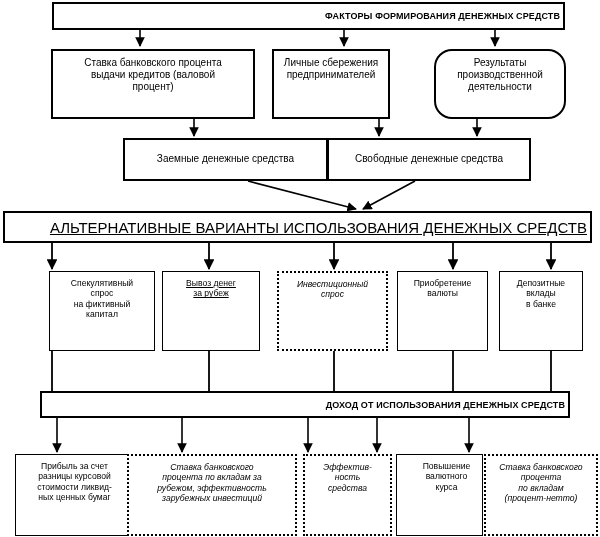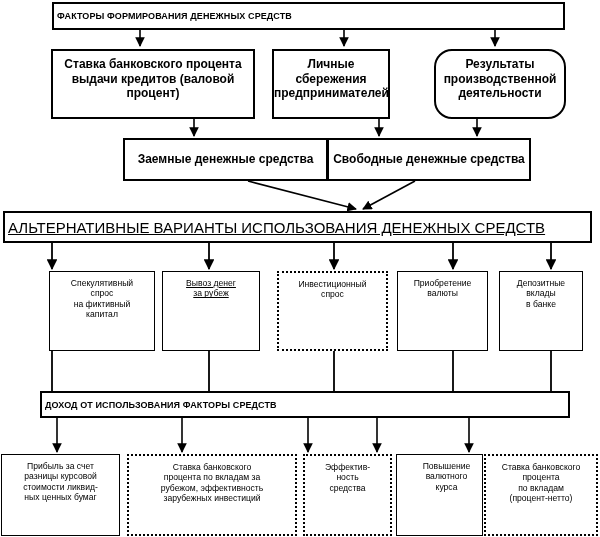--- a/index.html
+++ b/index.html
@@ -23,45 +23,45 @@
     display: flex;
     align-items: flex-start;
     justify-content: center;
     text-align: center;
     color: #000000;
     line-height: 1.22;
     white-space: pre-line;
     z-index: 3;
   }
   .box.thin { border-width: 1px; }
-  .box.dotted { border: 2px dotted #000000; }
+  .box.dotted { border: 2px dotted #000000; font-style: italic; }
   .box.center-v { align-items: center; }
   .bar {
     position: absolute;
     box-sizing: border-box;
     border: 2px solid #000000;
     background: #ffffff;
     display: flex;
     align-items: center;
     justify-content: center;
-    text-align: left;
+    text-align: right;
     color: #000000;
     font-weight: bold;
     z-index: 3;
     white-space: pre-line;
   }
   .bar.light { font-weight: normal; }
   .t-head {
     font-size: 9px;
     font-weight: bold;
     letter-spacing: 0.1px;
   }
   .t-bold {
-    font-size: 12px;
-    font-weight: bold;
+    font-size: 10px;
+    font-weight: normal;
   }
   .t-norm {
     font-size: 15px;
     font-weight: normal;
     text-decoration: underline;
   }
   .t-small {
     font-size: 8.6px;
     font-weight: normal;
   }
@@ -176,24 +176,24 @@
     <span class="pad t-small">Приобретение
 валюты</span>
   </div>
   <div class="box thin" style="left:499px; top:271px; width:84px; height:80px;">
     <span class="pad t-small">Депозитные
 вклады
 в банке</span>
   </div>
 
   <div class="bar t-head" style="left:40px; top:391px; width:530px; height:27px;">
-    <span class="padc">ДОХОД ОТ ИСПОЛЬЗОВАНИЯ ФАКТОРЫ СРЕДСТВ</span>
-  </div>
-
-  <div class="box thin" style="left:1px; top:454px; width:119px; height:82px;">
+    <span class="padc">ДОХОД ОТ ИСПОЛЬЗОВАНИЯ ДЕНЕЖНЫХ СРЕДСТВ</span>
+  </div>
+
+  <div class="box thin" style="left:15px; top:454px; width:119px; height:82px;">
     <span class="pad t-small">Прибыль за счет
 разницы курсовой
 стоимости ликвид-
 ных ценных бумаг</span>
   </div>
   <div class="box dotted" style="left:127px; top:454px; width:170px; height:82px;">
     <span class="pad t-small">Ставка банковского
 процента по вкладам за
 рубежом, эффективность
 зарубежных инвестиций</span>

